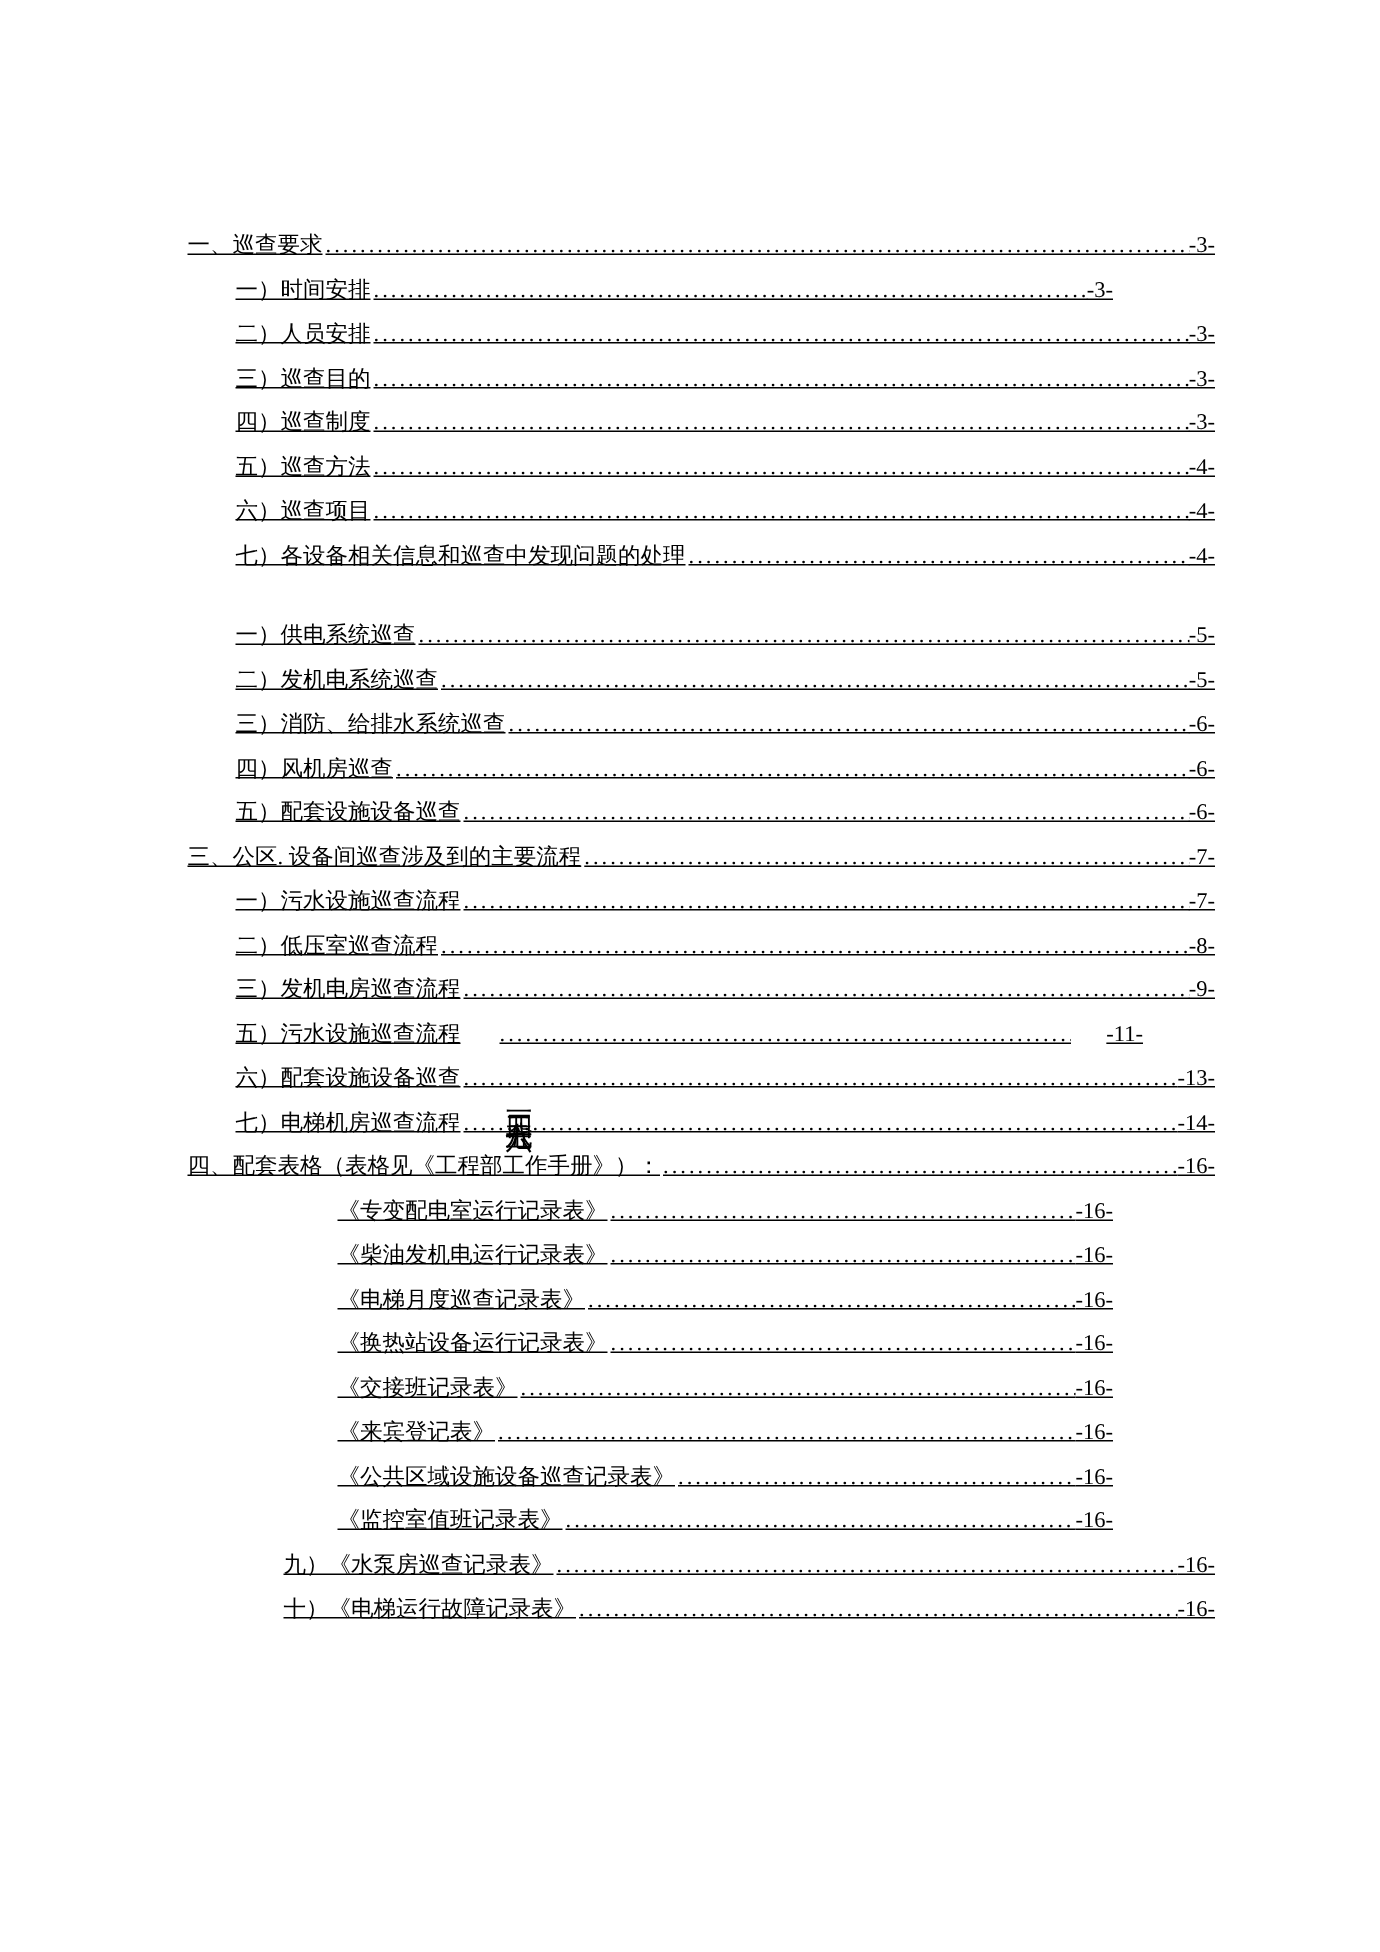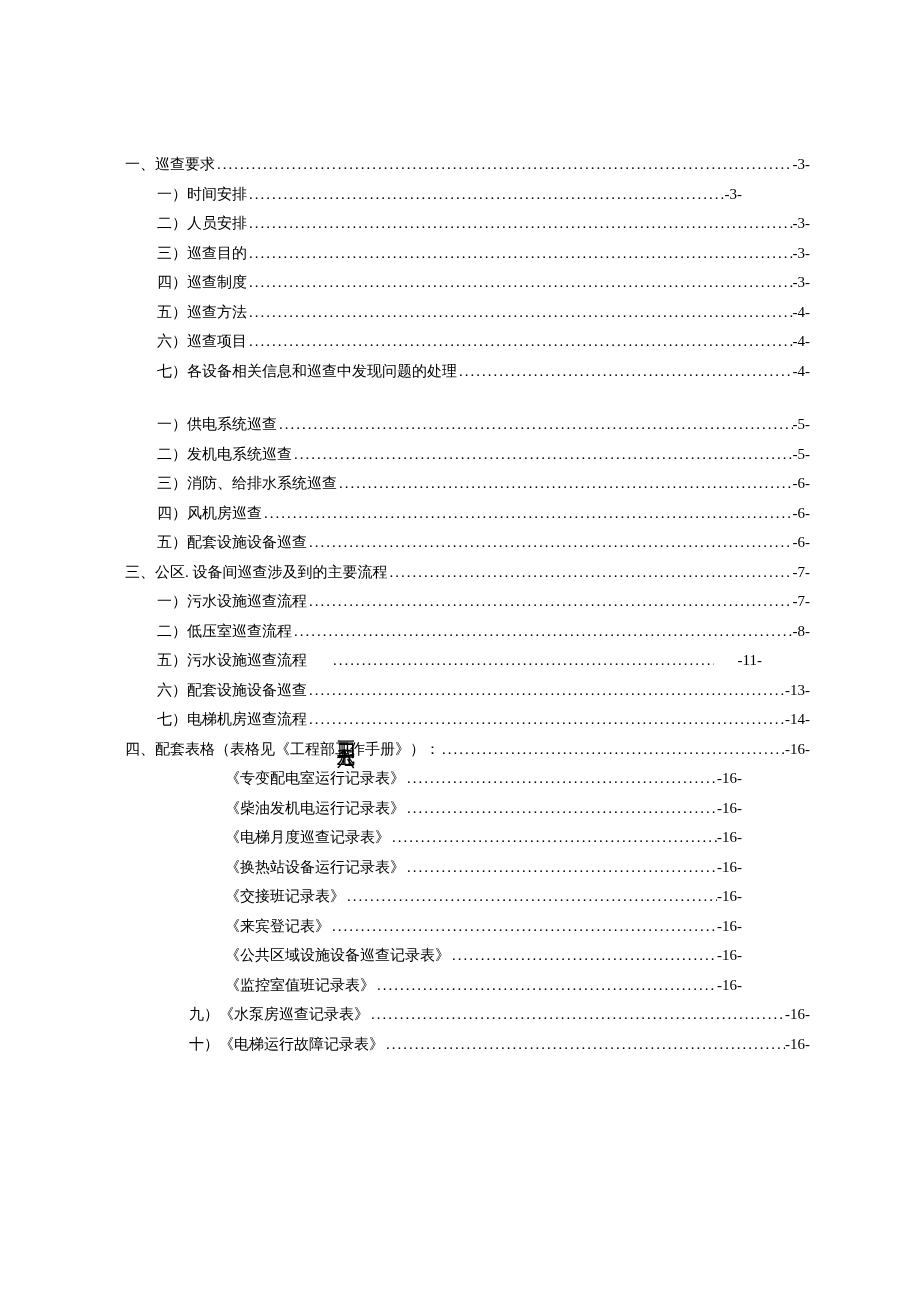--- a/index.html
+++ b/index.html
@@ -11,20 +11,21 @@
       font-size: 15px;
       color: #000;
       padding: 152px 110px 0 125px;
       line-height: 1.7;
     }
     .toc-line {
       display: flex;
       align-items: center;
       white-space: nowrap;
       margin-bottom: 4px;
+      text-decoration: underline;
     }
     .toc-label { flex-shrink: 0; }
     .toc-dots {
       flex: 1 1 auto;
       overflow: hidden;
       letter-spacing: 2px;
       padding: 0 2px;
     }
     .toc-dots::before {
       content: "....................................................................................................................................................................";
@@ -125,20 +126,25 @@
     <div class="toc-line indent-1 short-4">
       <span class="toc-label">一）污水设施巡查流程</span>
       <span class="toc-dots"></span>
       <span class="toc-page">-7-</span>
     </div>
     <div class="toc-line indent-1 short-4">
       <span class="toc-label">二）低压室巡查流程</span>
       <span class="toc-dots"></span>
       <span class="toc-page">-8-</span>
     </div>
+    <div class="toc-line indent-1 short-4">
+      <span class="toc-label">三）发机电房巡查流程</span>
+      <span class="toc-dots"></span>
+      <span class="toc-page">-9-</span>
+    </div>
     <div class="toc-line indent-1 short-3">
       <span class="toc-label">五）污水设施巡查流程</span>
       <span class="toc-dots"></span>
       <span class="toc-page">-11-</span>
     </div>
     <div class="toc-line indent-1 short-4">
       <span class="toc-label">六）配套设施设备巡查</span>
       <span class="toc-dots"></span>
       <span class="toc-page">-13-</span>
     </div>

